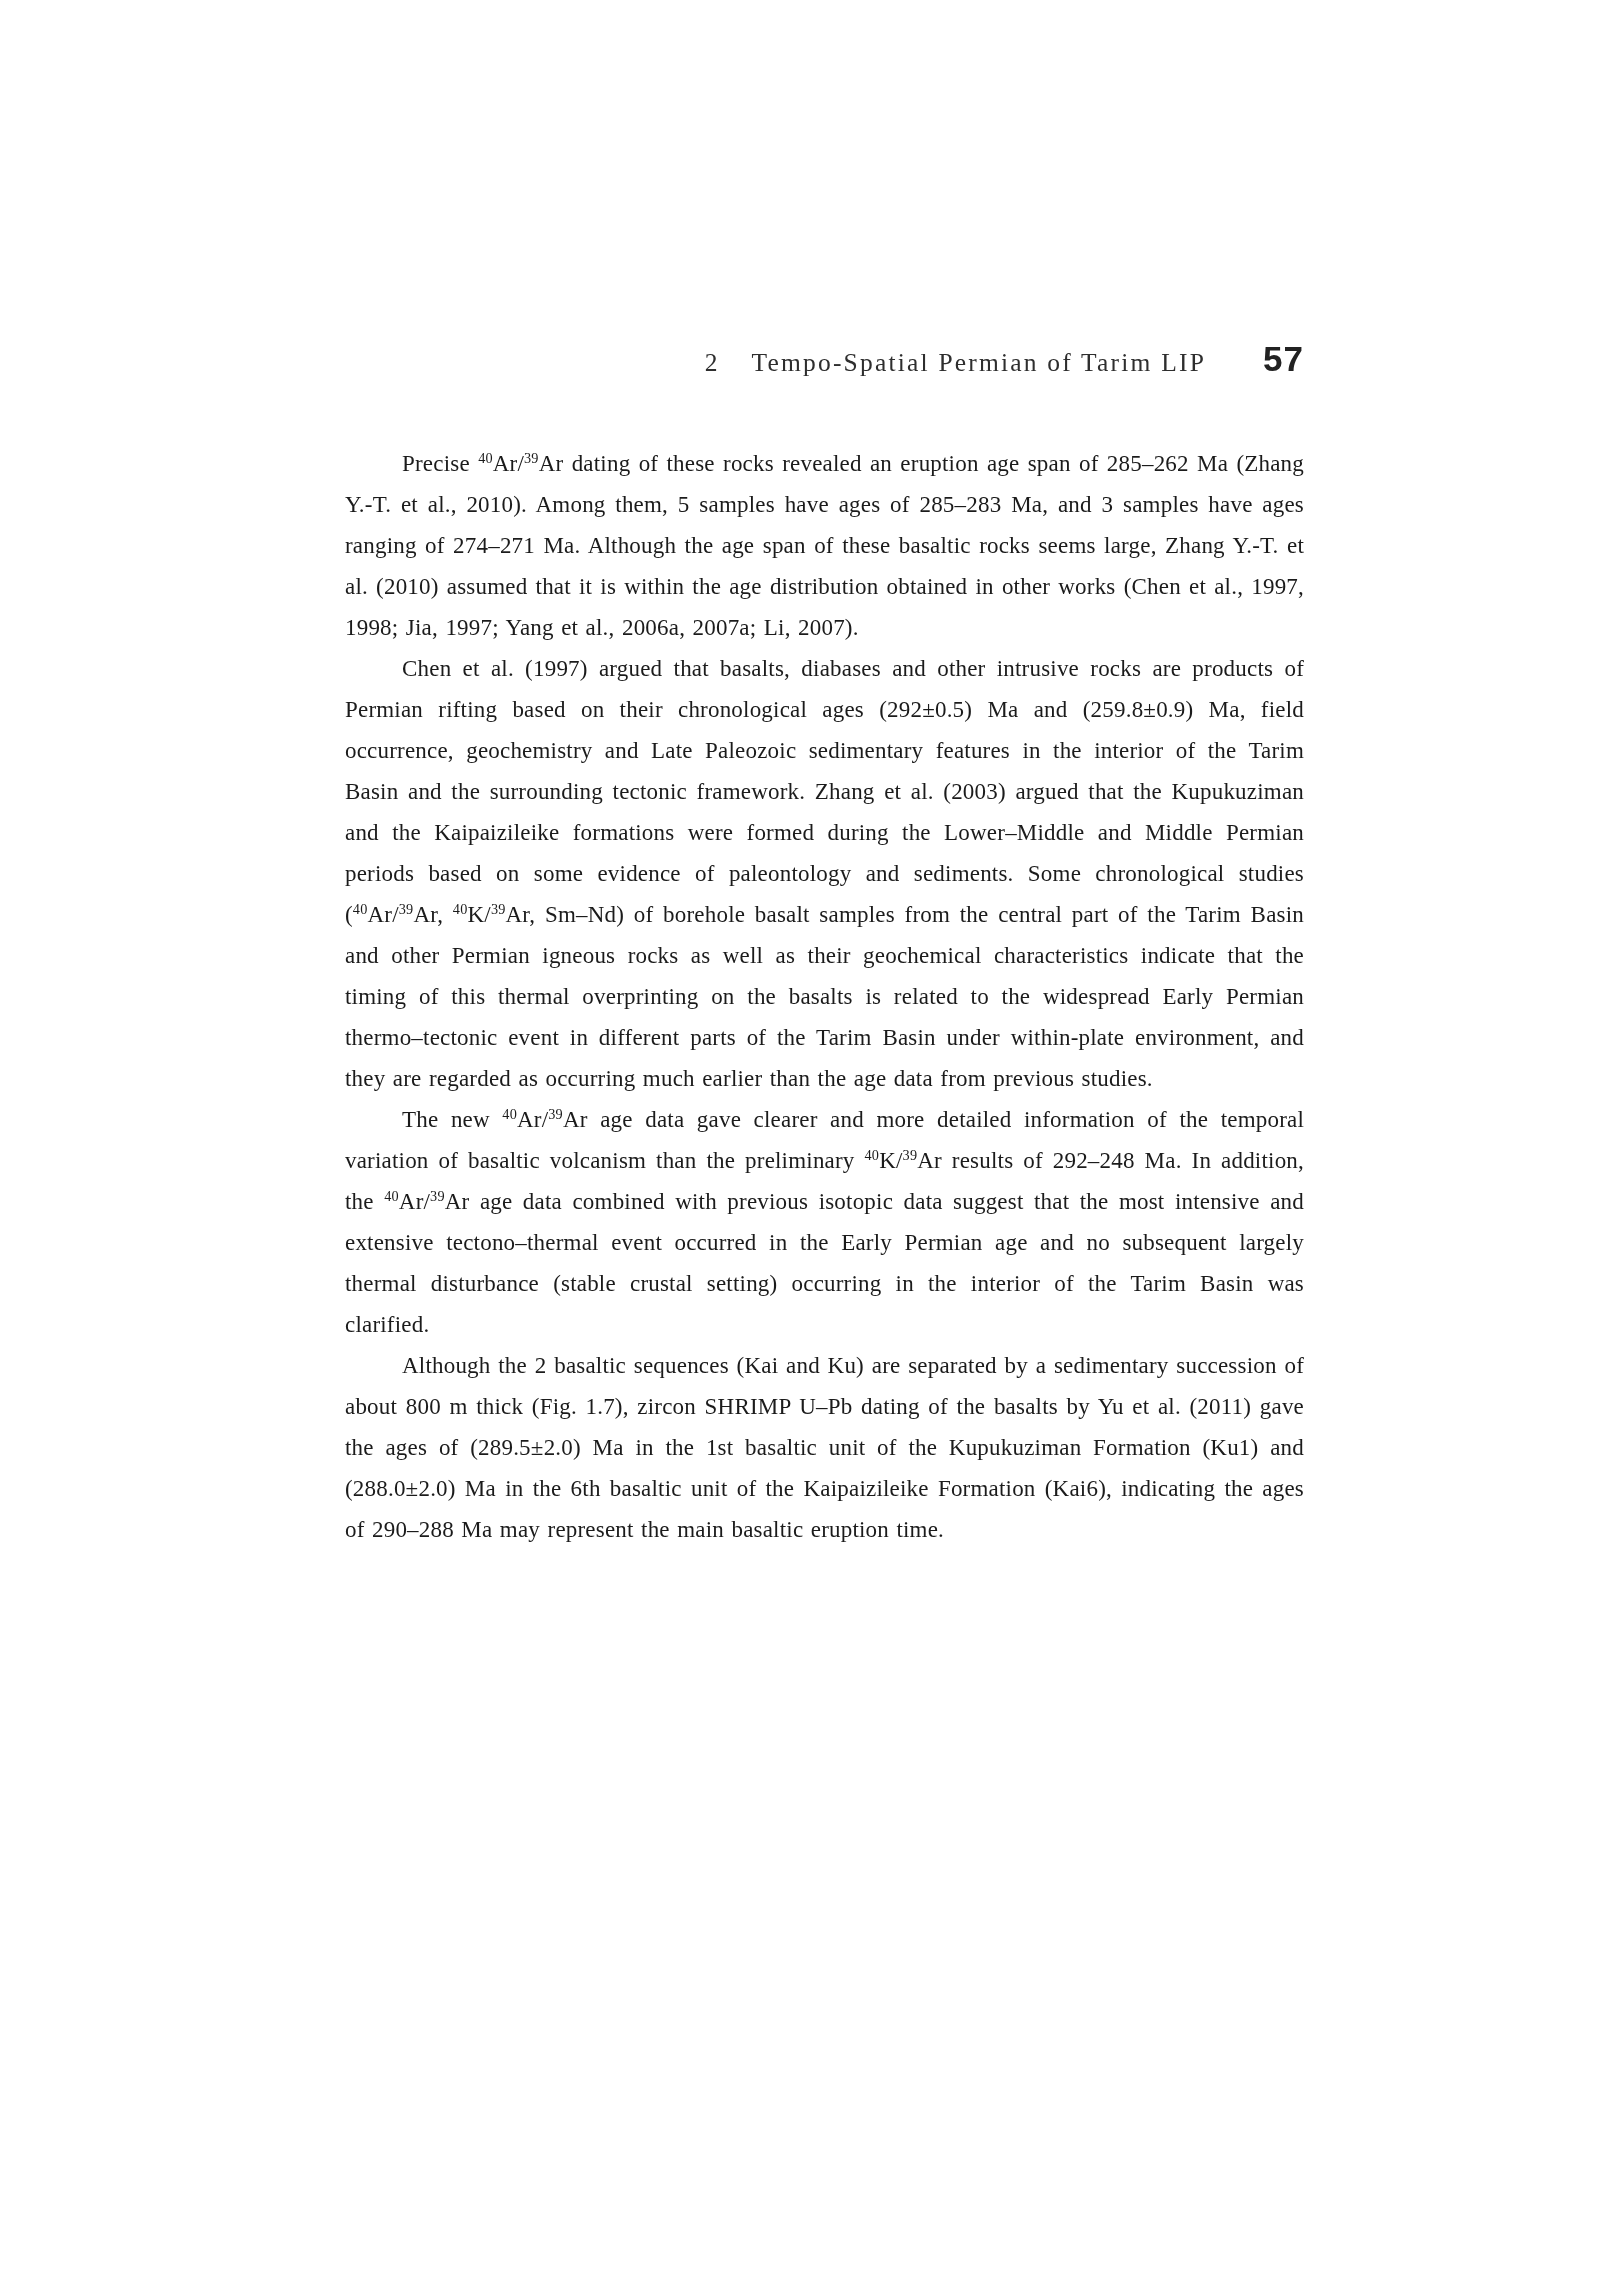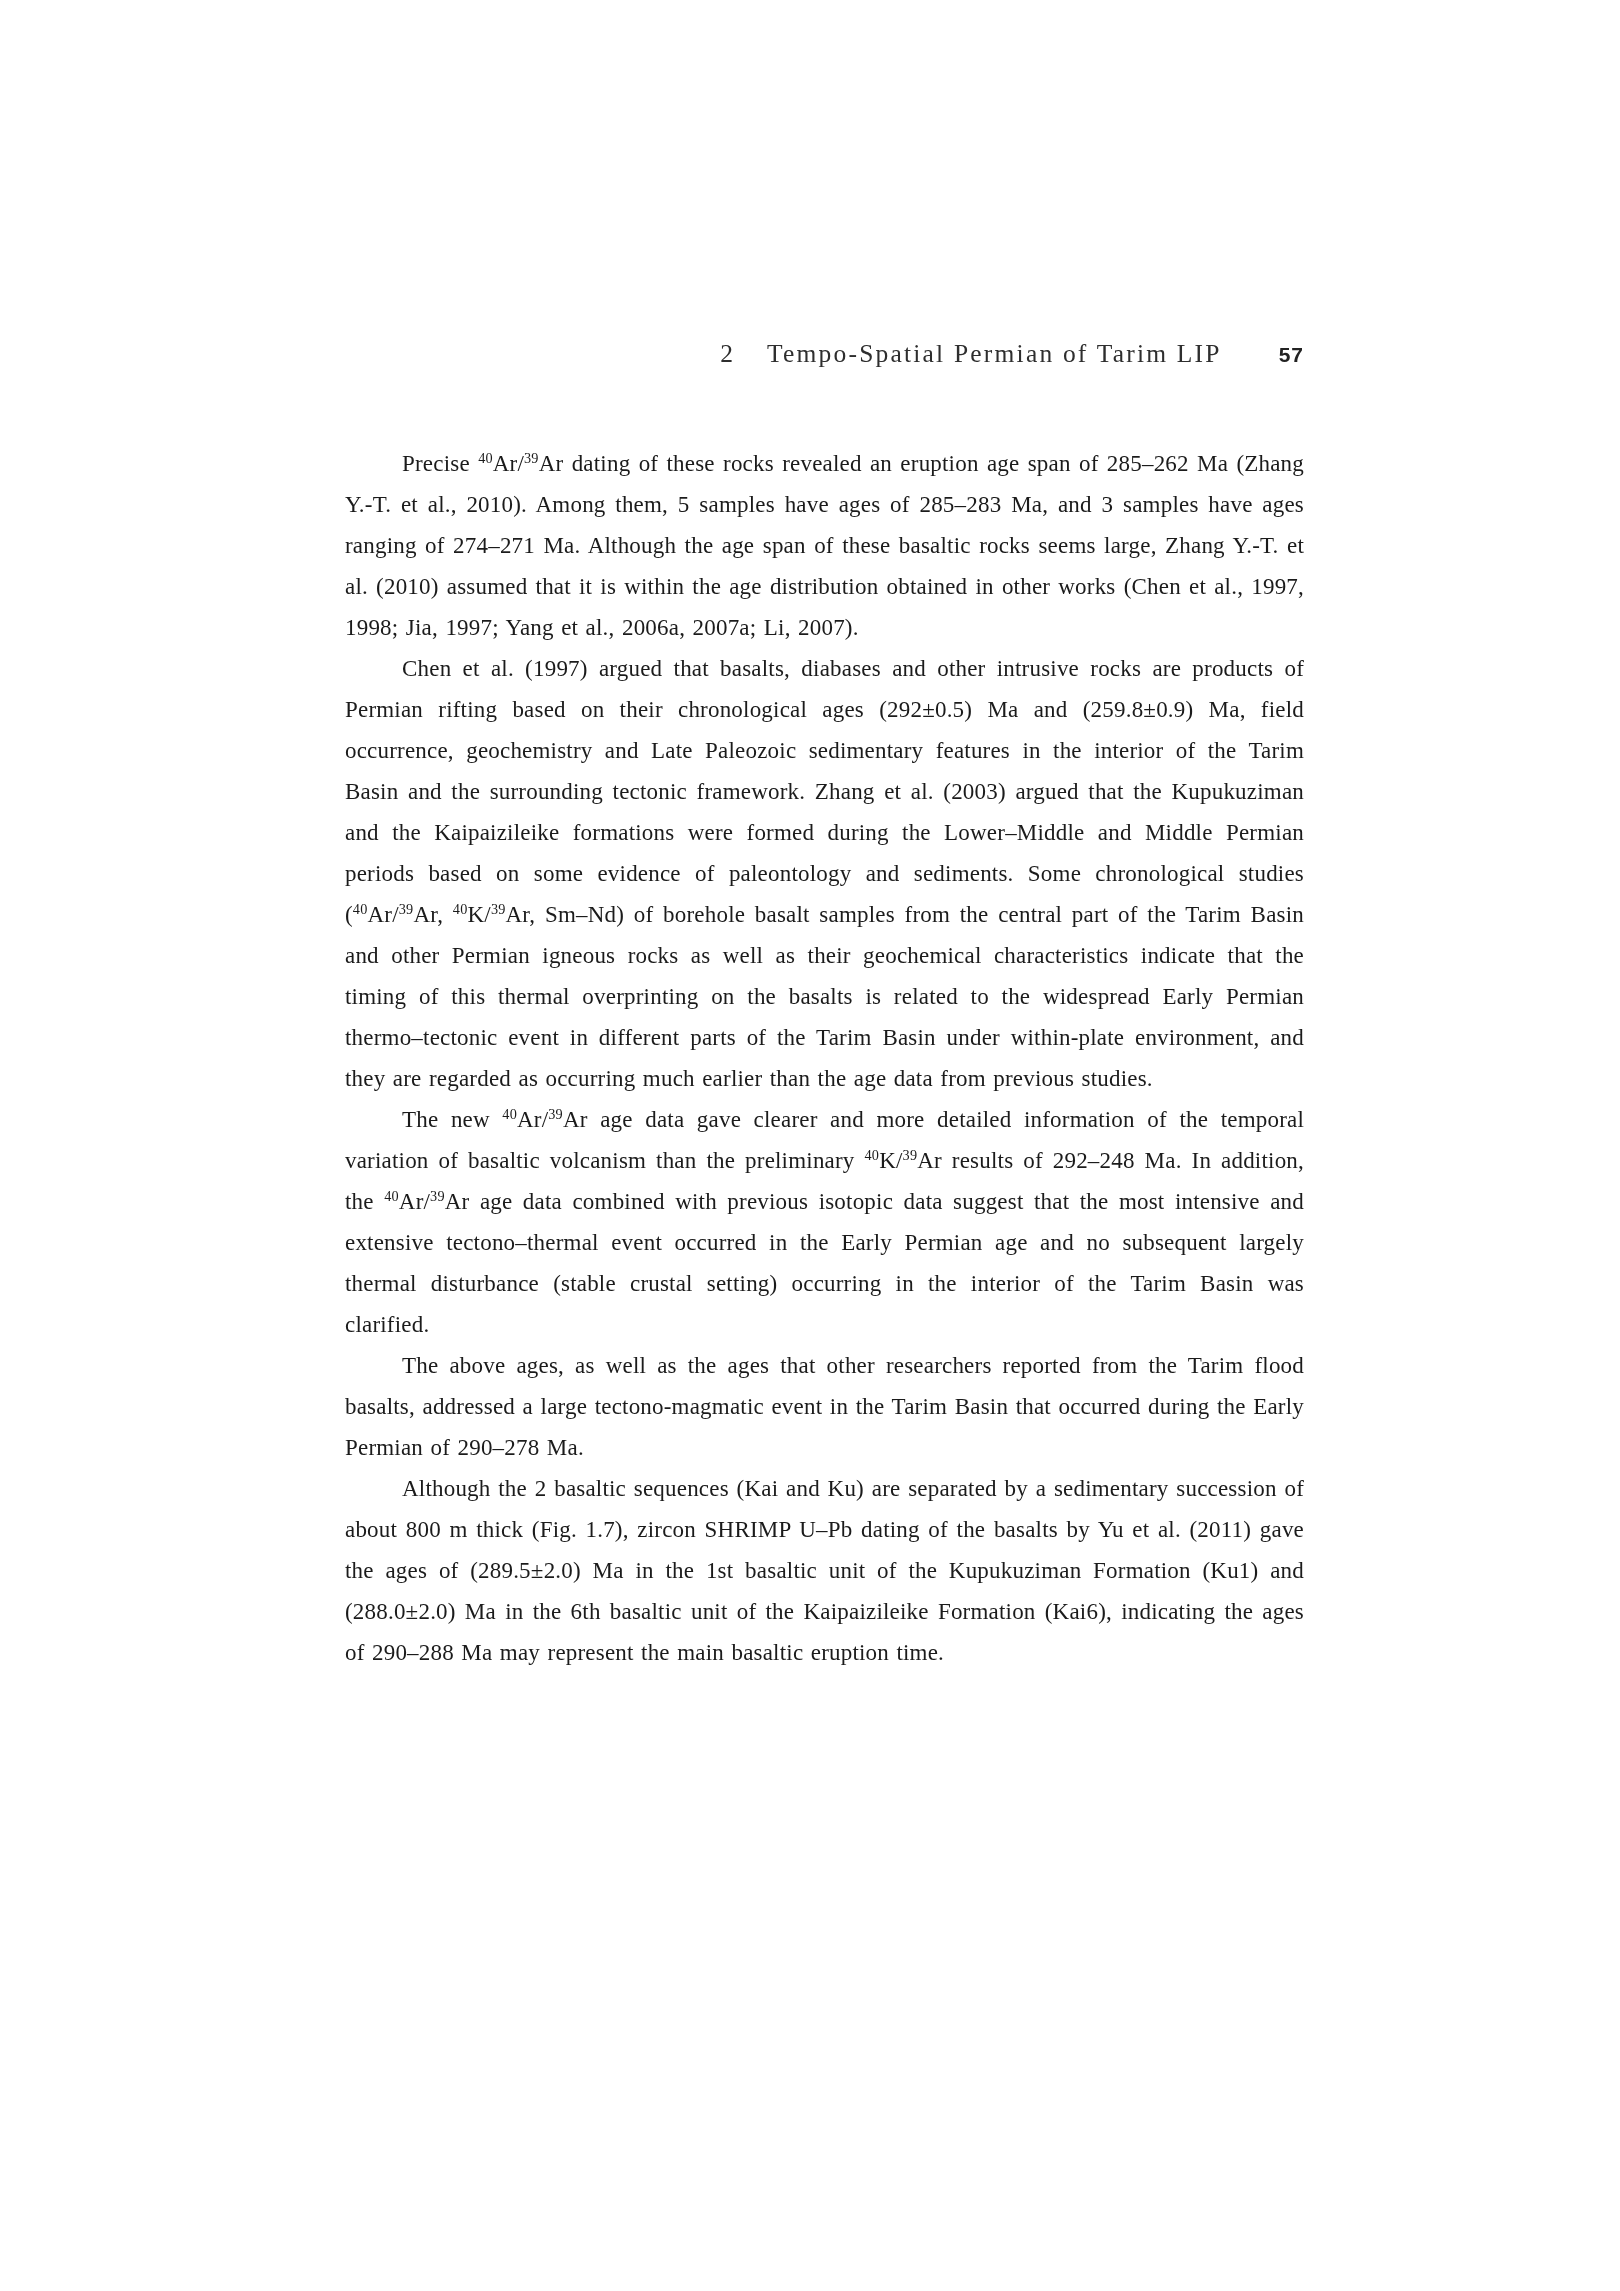--- a/index.html
+++ b/index.html
@@ -29,21 +29,21 @@
     letter-spacing: 1px;
     margin-right: 33px;
   }
   .running-head .chapter-title {
     letter-spacing: 2.2px;
     margin-right: 57px;
   }
   .running-head .page-no {
     font-family: "Liberation Sans", "DejaVu Sans", sans-serif;
     font-weight: 700;
-    font-size: 21px;
+    font-size: 35px;
     color: #222;
     letter-spacing: 1px;
   }
   .page-body {
     position: absolute;
     left: 345px;
     top: 443px;
     width: 959px;
   }
   .para {
@@ -72,18 +72,17 @@
     <span class="chapter-no">2</span>
     <span class="chapter-title">Tempo-Spatial Permian of Tarim LIP</span>
     <span class="page-no">57</span>
   </div>
 
   <div class="page-body">
 
   <p class="para"><span>Precise </span><sup>40</sup><span>Ar/</span><sup>39</sup><span>Ar dating of these rocks revealed an eruption age span of 285–262 Ma (Zhang Y.-T. et al., 2010). Among them, 5 samples have ages of 285–283 Ma, and 3 samples have ages ranging of 274–271 Ma. Although the age span of these basaltic rocks seems large, Zhang Y.-T. et al. (2010) assumed that it is within the age distribution obtained in other works (Chen et al., 1997, 1998; Jia, 1997; Yang et al., 2006a, 2007a; Li, 2007).</span></p>
       <p class="para"><span>Chen et al. (1997) argued that basalts, diabases and other intrusive rocks are products of Permian rifting based on their chronological ages (292±0.5) Ma and (259.8±0.9) Ma, field occurrence, geochemistry and Late Paleozoic sedimentary features in the interior of the Tarim Basin and the surrounding tectonic framework. Zhang et al. (2003) argued that the Kupukuziman and the Kaipaizileike formations were formed during the Lower–Middle and Middle Permian periods based on some evidence of paleontology and sediments. Some chronological studies (</span><sup>40</sup><span>Ar/</span><sup>39</sup><span>Ar, </span><sup>40</sup><span>K/</span><sup>39</sup><span>Ar, Sm–Nd) of borehole basalt samples from the central part of the Tarim Basin and other Permian igneous rocks as well as their geochemical characteristics indicate that the timing of this thermal overprinting on the basalts is related to the widespread Early Permian thermo–tectonic event in different parts of the Tarim Basin under within-plate environment, and they are regarded as occurring much earlier than the age data from previous studies.</span></p>
       <p class="para"><span>The new </span><sup>40</sup><span>Ar/</span><sup>39</sup><span>Ar age data gave clearer and more detailed information of the temporal variation of basaltic volcanism than the preliminary </span><sup>40</sup><span>K/</span><sup>39</sup><span>Ar results of 292–248 Ma. In addition, the </span><sup>40</sup><span>Ar/</span><sup>39</sup><span>Ar age data combined with previous isotopic data suggest that the most intensive and extensive tectono–thermal event occurred in the Early Permian age and no subsequent largely thermal disturbance (stable crustal setting) occurring in the interior of the Tarim Basin was clarified.</span></p>
-      <p class="para"><span>The above ages, as well as the ages that other researchers reported from the Tarim flood basalts, addressed a large tectono-magmatic event in the Tarim Basin that occurred during the Early Permian of 290–278 Ma.</span></p>
       <p class="para"><span>Although the 2 basaltic sequences (Kai and Ku) are separated by a sedimentary succession of about 800 m thick (Fig. 1.7), zircon SHRIMP U–Pb dating of the basalts by Yu et al. (2011) gave the ages of (289.5±2.0) Ma in the 1st basaltic unit of the Kupukuziman Formation (Ku1) and (288.0±2.0) Ma in the 6th basaltic unit of the Kaipaizileike Formation (Kai6), indicating the ages of 290–288 Ma may represent the main basaltic eruption time.</span></p>
     </div>
 
 </div>
 
 
 </body></html>

